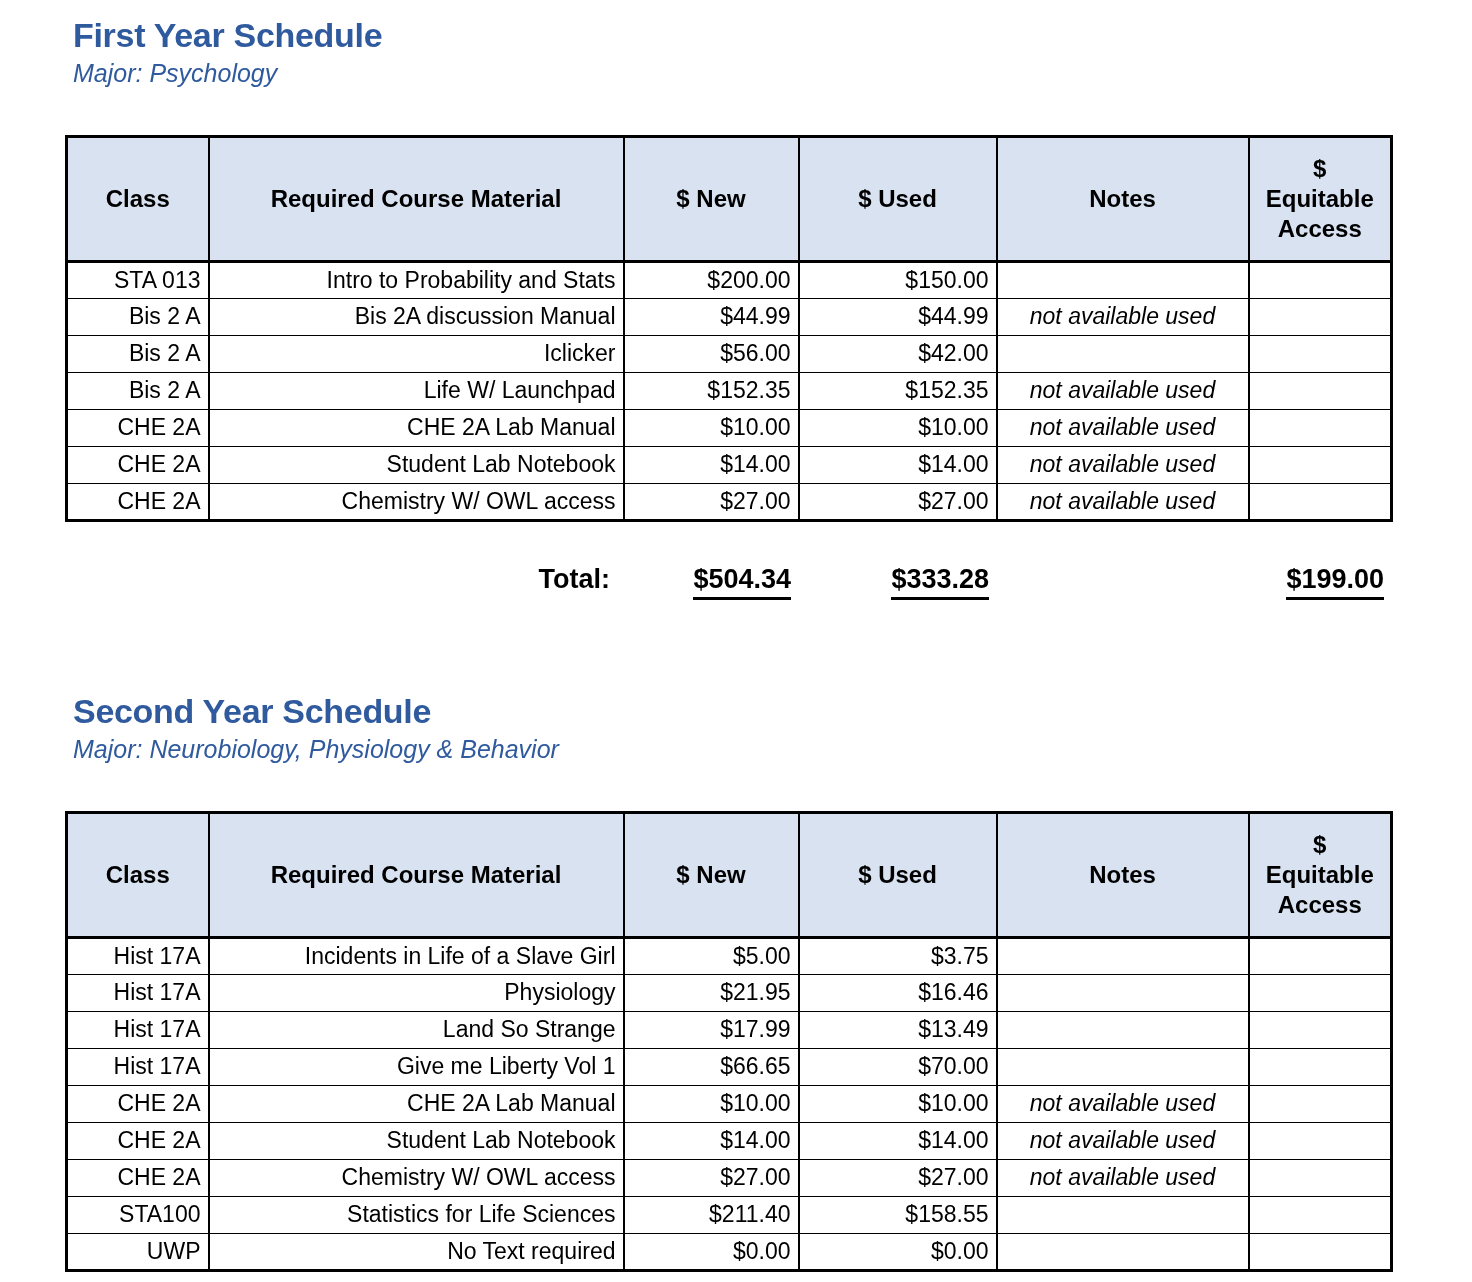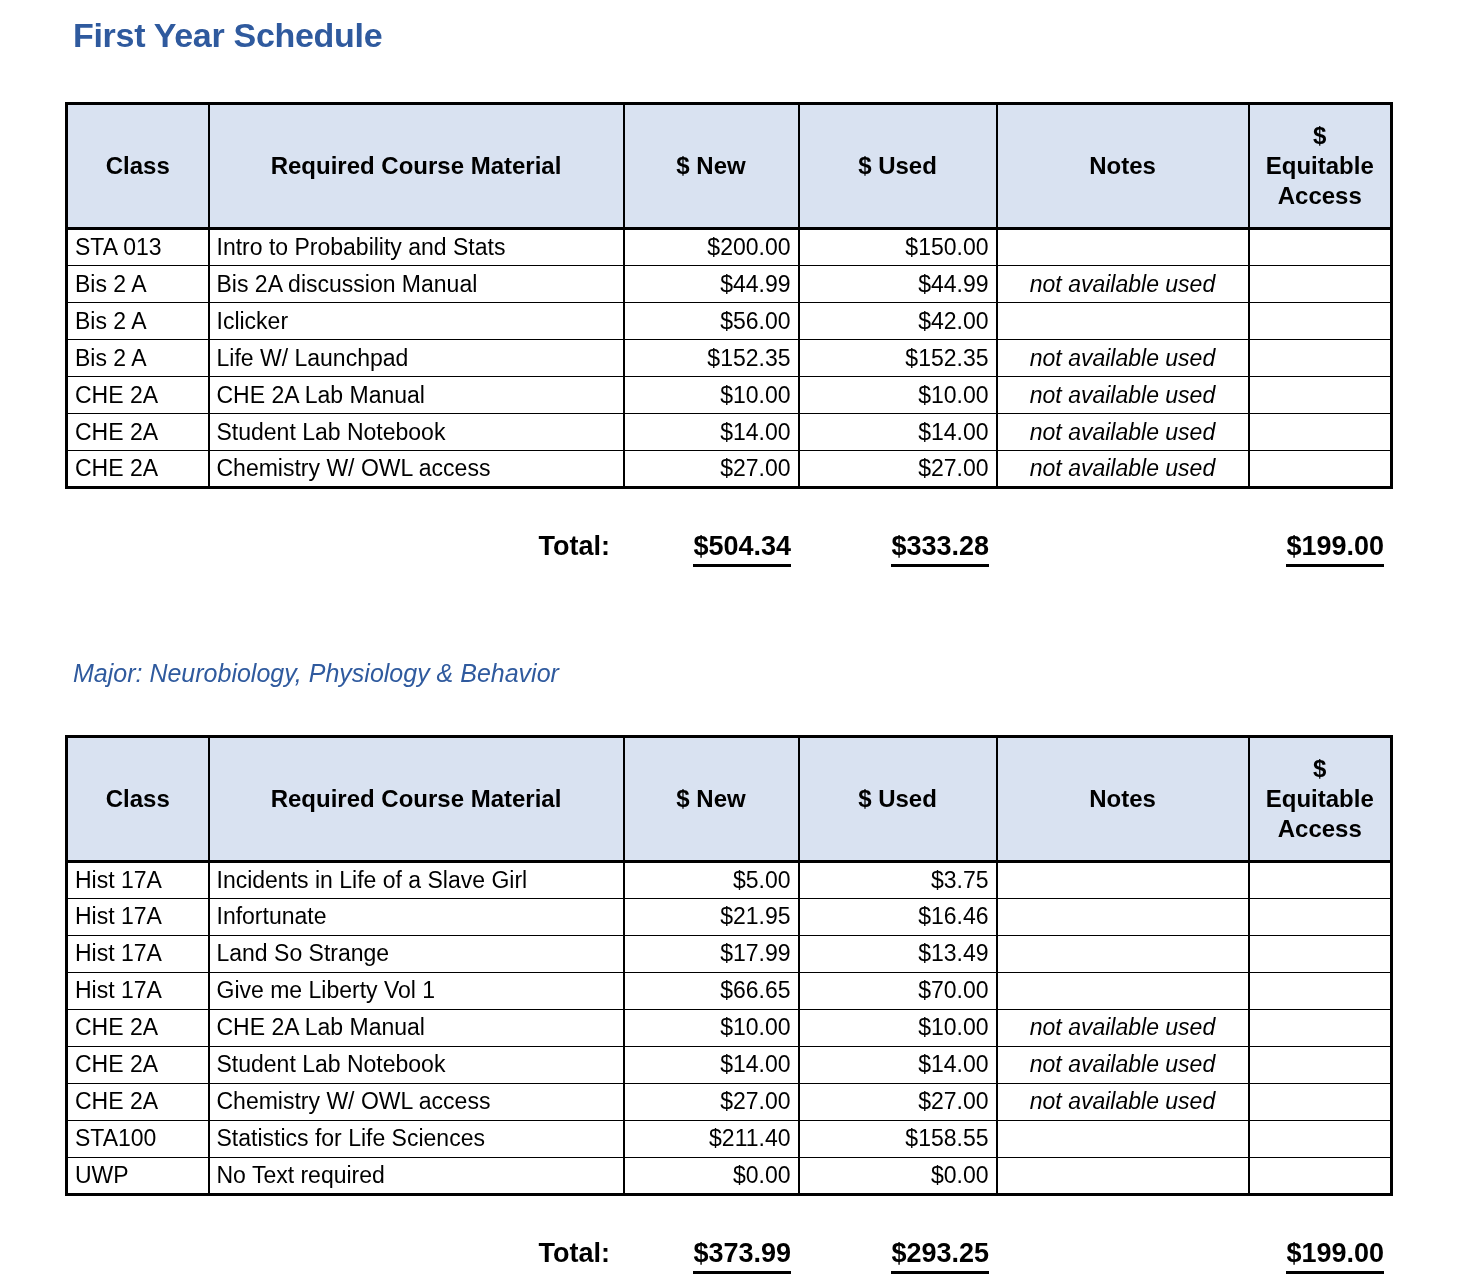--- a/index.html
+++ b/index.html
@@ -53,21 +53,21 @@
     border: 1px solid #000;
     border-left-width: 2px;
     border-right-width: 2px;
     font-size: 23px;
     height: 37px;
     padding: 0 7px;
     vertical-align: middle;
     white-space: nowrap;
     overflow: hidden;
   }
-  td.c-class, td.c-mat { text-align: left; }
+  td.c-class, td.c-mat { text-align: right; }
   td.c-num { text-align: right; }
   td.c-note { text-align: center; font-style: italic; font-size: 22px; }
   .total-row {
     display: grid;
     grid-template-columns: 142px 415px 175px 198px 252px 143px;
     width: 1325px;
     margin: 10px 0 0 65px;
     font-weight: bold;
     font-size: 27px;
     align-items: baseline;
@@ -84,20 +84,21 @@
   }
   .section-2 { margin-top: 92px; }
 </style>
 </head>
 <body>
 
 <div class="page">
 
   <div class="section section-1">
     <h1 class="sec-title">First Year Schedule</h1>
+    <p class="sec-major">Major: Psychology</p>
 
     <table class="sched t1">
       <colgroup>
         <col style="width:142px">
           <col style="width:415px">
           <col style="width:175px">
         <col style="width:198px">
           <col style="width:252px">
           <col style="width:143px">
       </colgroup>
@@ -173,20 +174,21 @@
   </div>
 
   <div class="total-row">
     <div class="total-label">Total:</div>
     <div class="total-new"><span class="uline">$504.34</span></div>
     <div class="total-used"><span class="uline">$333.28</span></div>
     <div class="total-eq"><span class="uline">$199.00</span></div>
   </div>
 
   <div class="section section-2">
+    <h1 class="sec-title">Second Year Schedule</h1>
     <p class="sec-major">Major: Neurobiology, Physiology &amp; Behavior</p>
 
     <table class="sched t2">
       <colgroup>
         <col style="width:142px">
           <col style="width:415px">
           <col style="width:175px">
         <col style="width:198px">
           <col style="width:252px">
           <col style="width:143px">
@@ -205,21 +207,21 @@
         <tr>
           <td class="c-class">Hist 17A</td>
           <td class="c-mat">Incidents in Life of a Slave Girl</td>
           <td class="c-num">$5.00</td>
           <td class="c-num">$3.75</td>
           <td class="c-note"></td>
           <td class="c-eq"></td>
         </tr>
         <tr>
           <td class="c-class">Hist 17A</td>
-          <td class="c-mat">Infortunate</td>
+          <td class="c-mat">Physiology</td>
           <td class="c-num">$21.95</td>
           <td class="c-num">$16.46</td>
           <td class="c-note"></td>
           <td class="c-eq"></td>
         </tr>
         <tr>
           <td class="c-class">Hist 17A</td>
           <td class="c-mat">Land So Strange</td>
           <td class="c-num">$17.99</td>
           <td class="c-num">$13.49</td>

